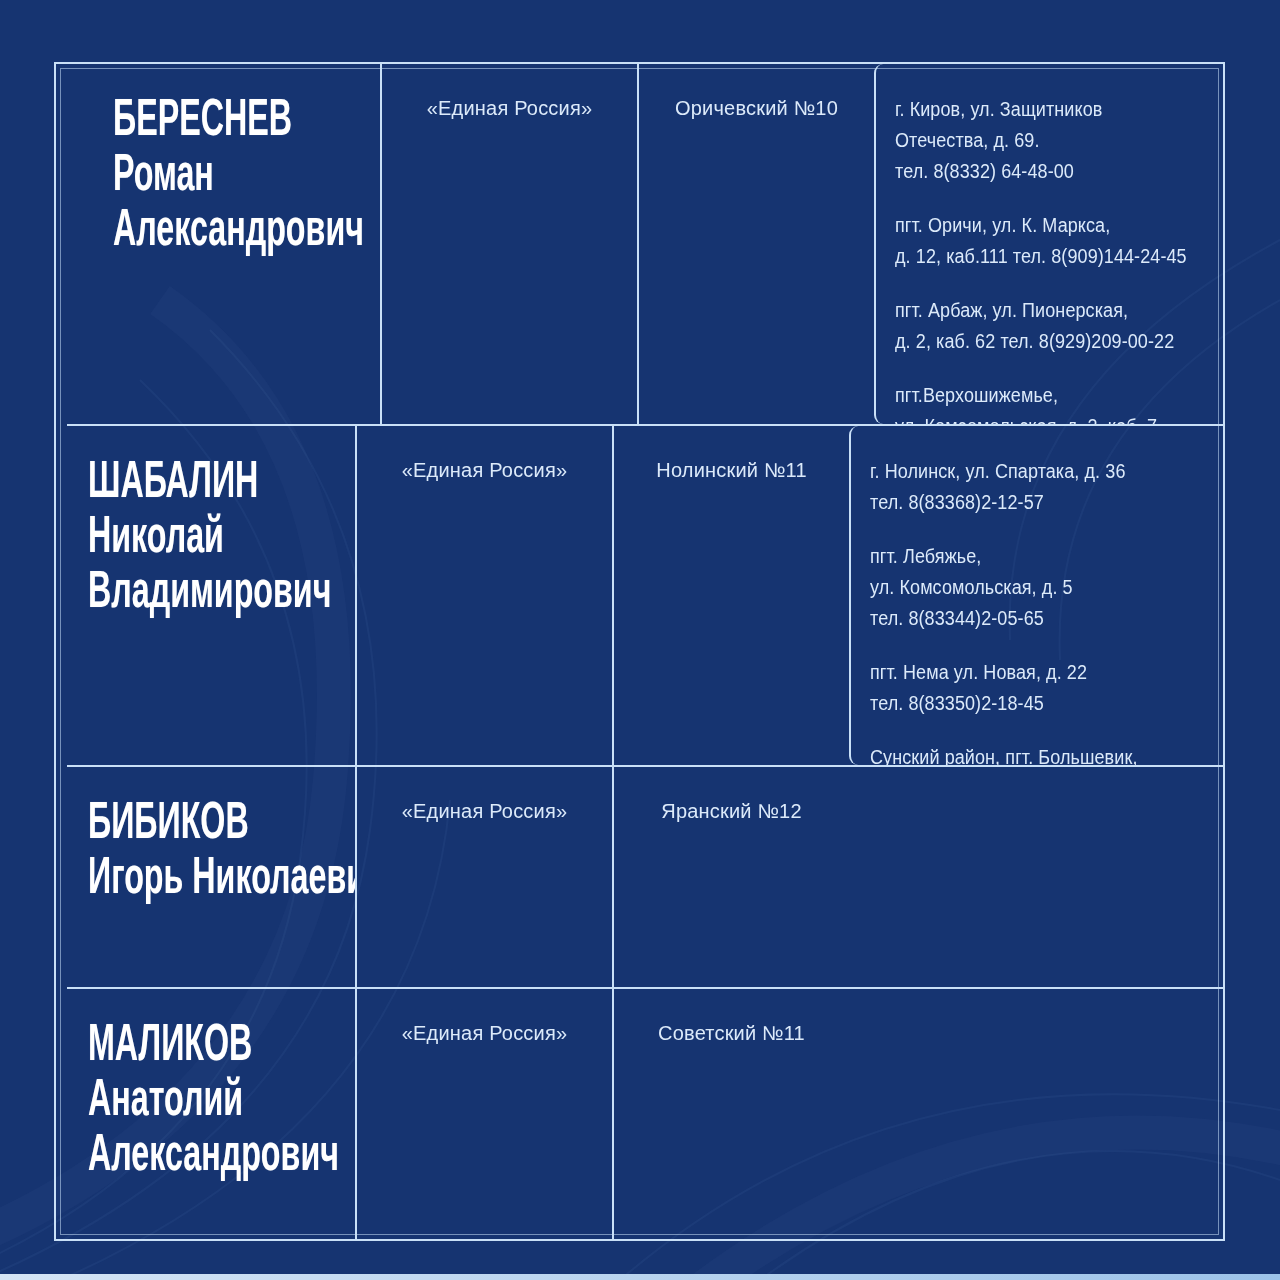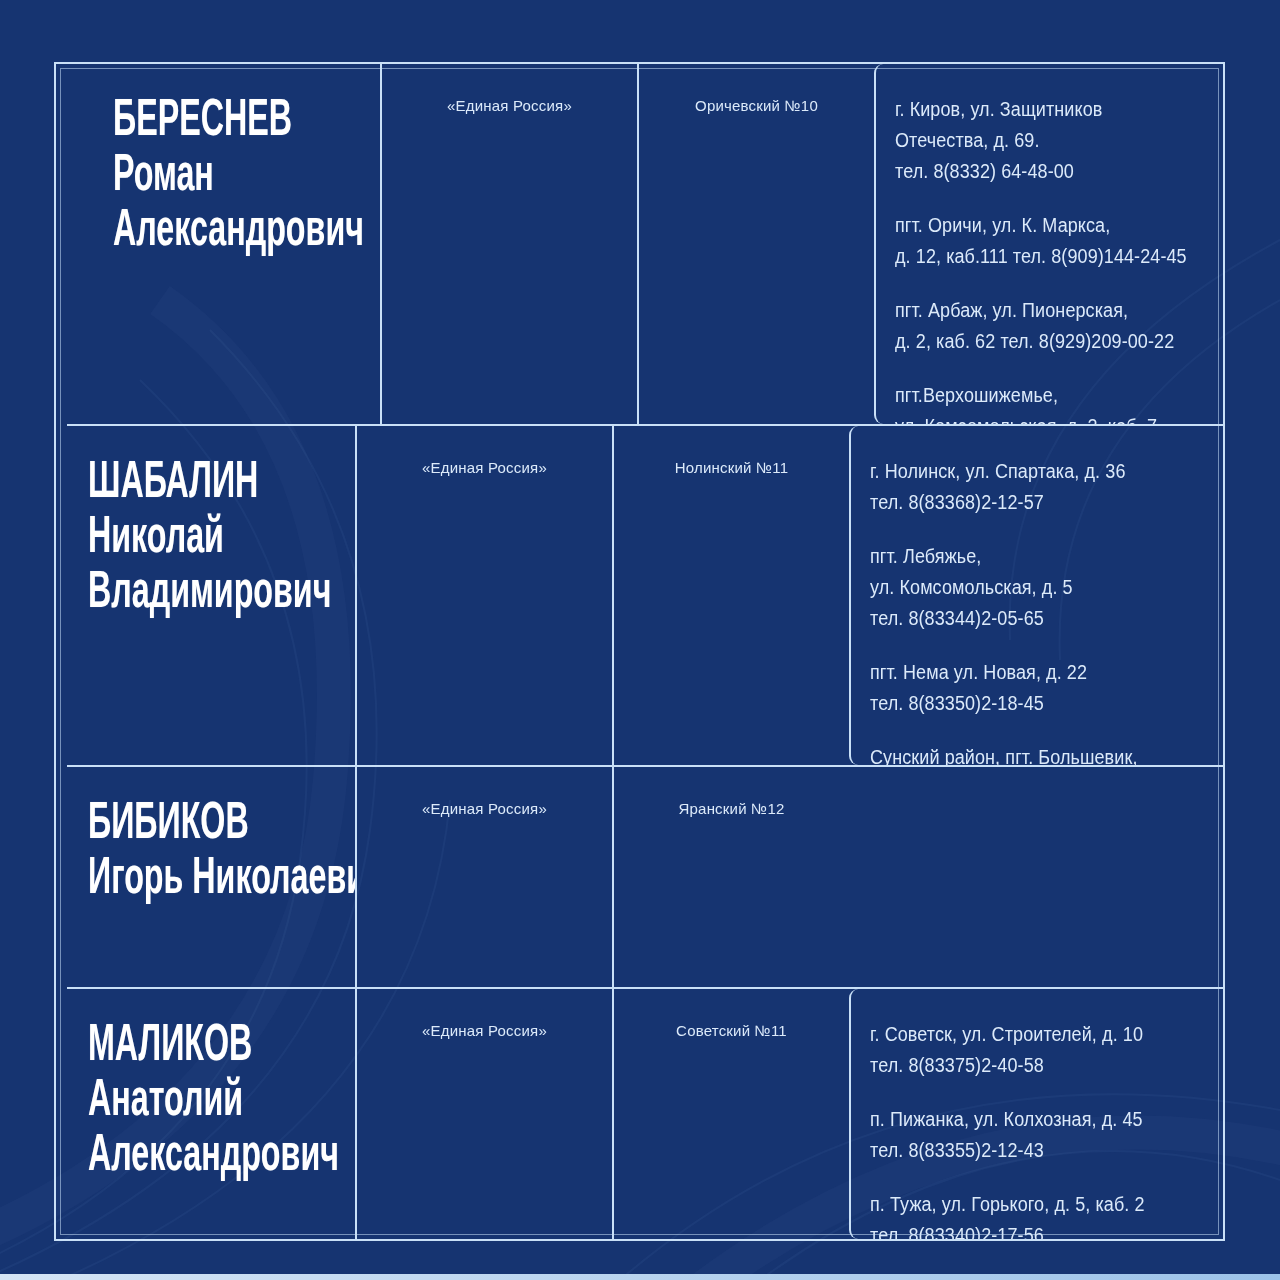--- a/index.html
+++ b/index.html
@@ -66,21 +66,21 @@
     letter-spacing:0px;
     white-space:pre;
     transform:scaleX(.62);
     transform-origin:0 0;
     text-shadow:0 0 1px rgba(255,255,255,.35);
   }
   .party-cell,.district-cell{
     padding-top:33px;
     text-align:center;
     color:var(--text);
-    font-size:15px;
+    font-size:20px;
     letter-spacing:.2px;
   }
   .contacts-cell{
     padding:30px 6px 0 19px;
     color:var(--text);
     font-size:20px;
     border-radius:9px;
   }
   .contact{
     white-space:pre;
@@ -162,25 +162,17 @@
 Игорь Николаевич</span></div>
         <div class="cell party-cell"><span>«Единая Россия»</span></div>
         <div class="cell district-cell"><span>Яранский №12</span></div>
       </div>
       <div class="row">
         <div class="cell name-cell"><span class="name-text">МАЛИКОВ
 Анатолий
 Александрович</span></div>
         <div class="cell party-cell"><span>«Единая Россия»</span></div>
         <div class="cell district-cell"><span>Советский №11</span></div>
-        <div class="cell contacts-cell">
-          <div class="contact">г. Советск, ул. Строителей, д. 10
-тел. 8(83375)2-40-58</div>
-          <div class="contact">п. Пижанка, ул. Колхозная, д. 45
-тел. 8(83355)2-12-43</div>
-          <div class="contact">п. Тужа, ул. Горького, д. 5, каб. 2
-тел. 8(83340)2-17-56</div>
-        </div>
       </div>
     </div>
 
   <div class="bottom-strip" id="strip" style="background: linear-gradient(to right, rgb(213, 229, 245), rgb(156, 195, 233));"></div>
 </div>
 
 </body></html>

